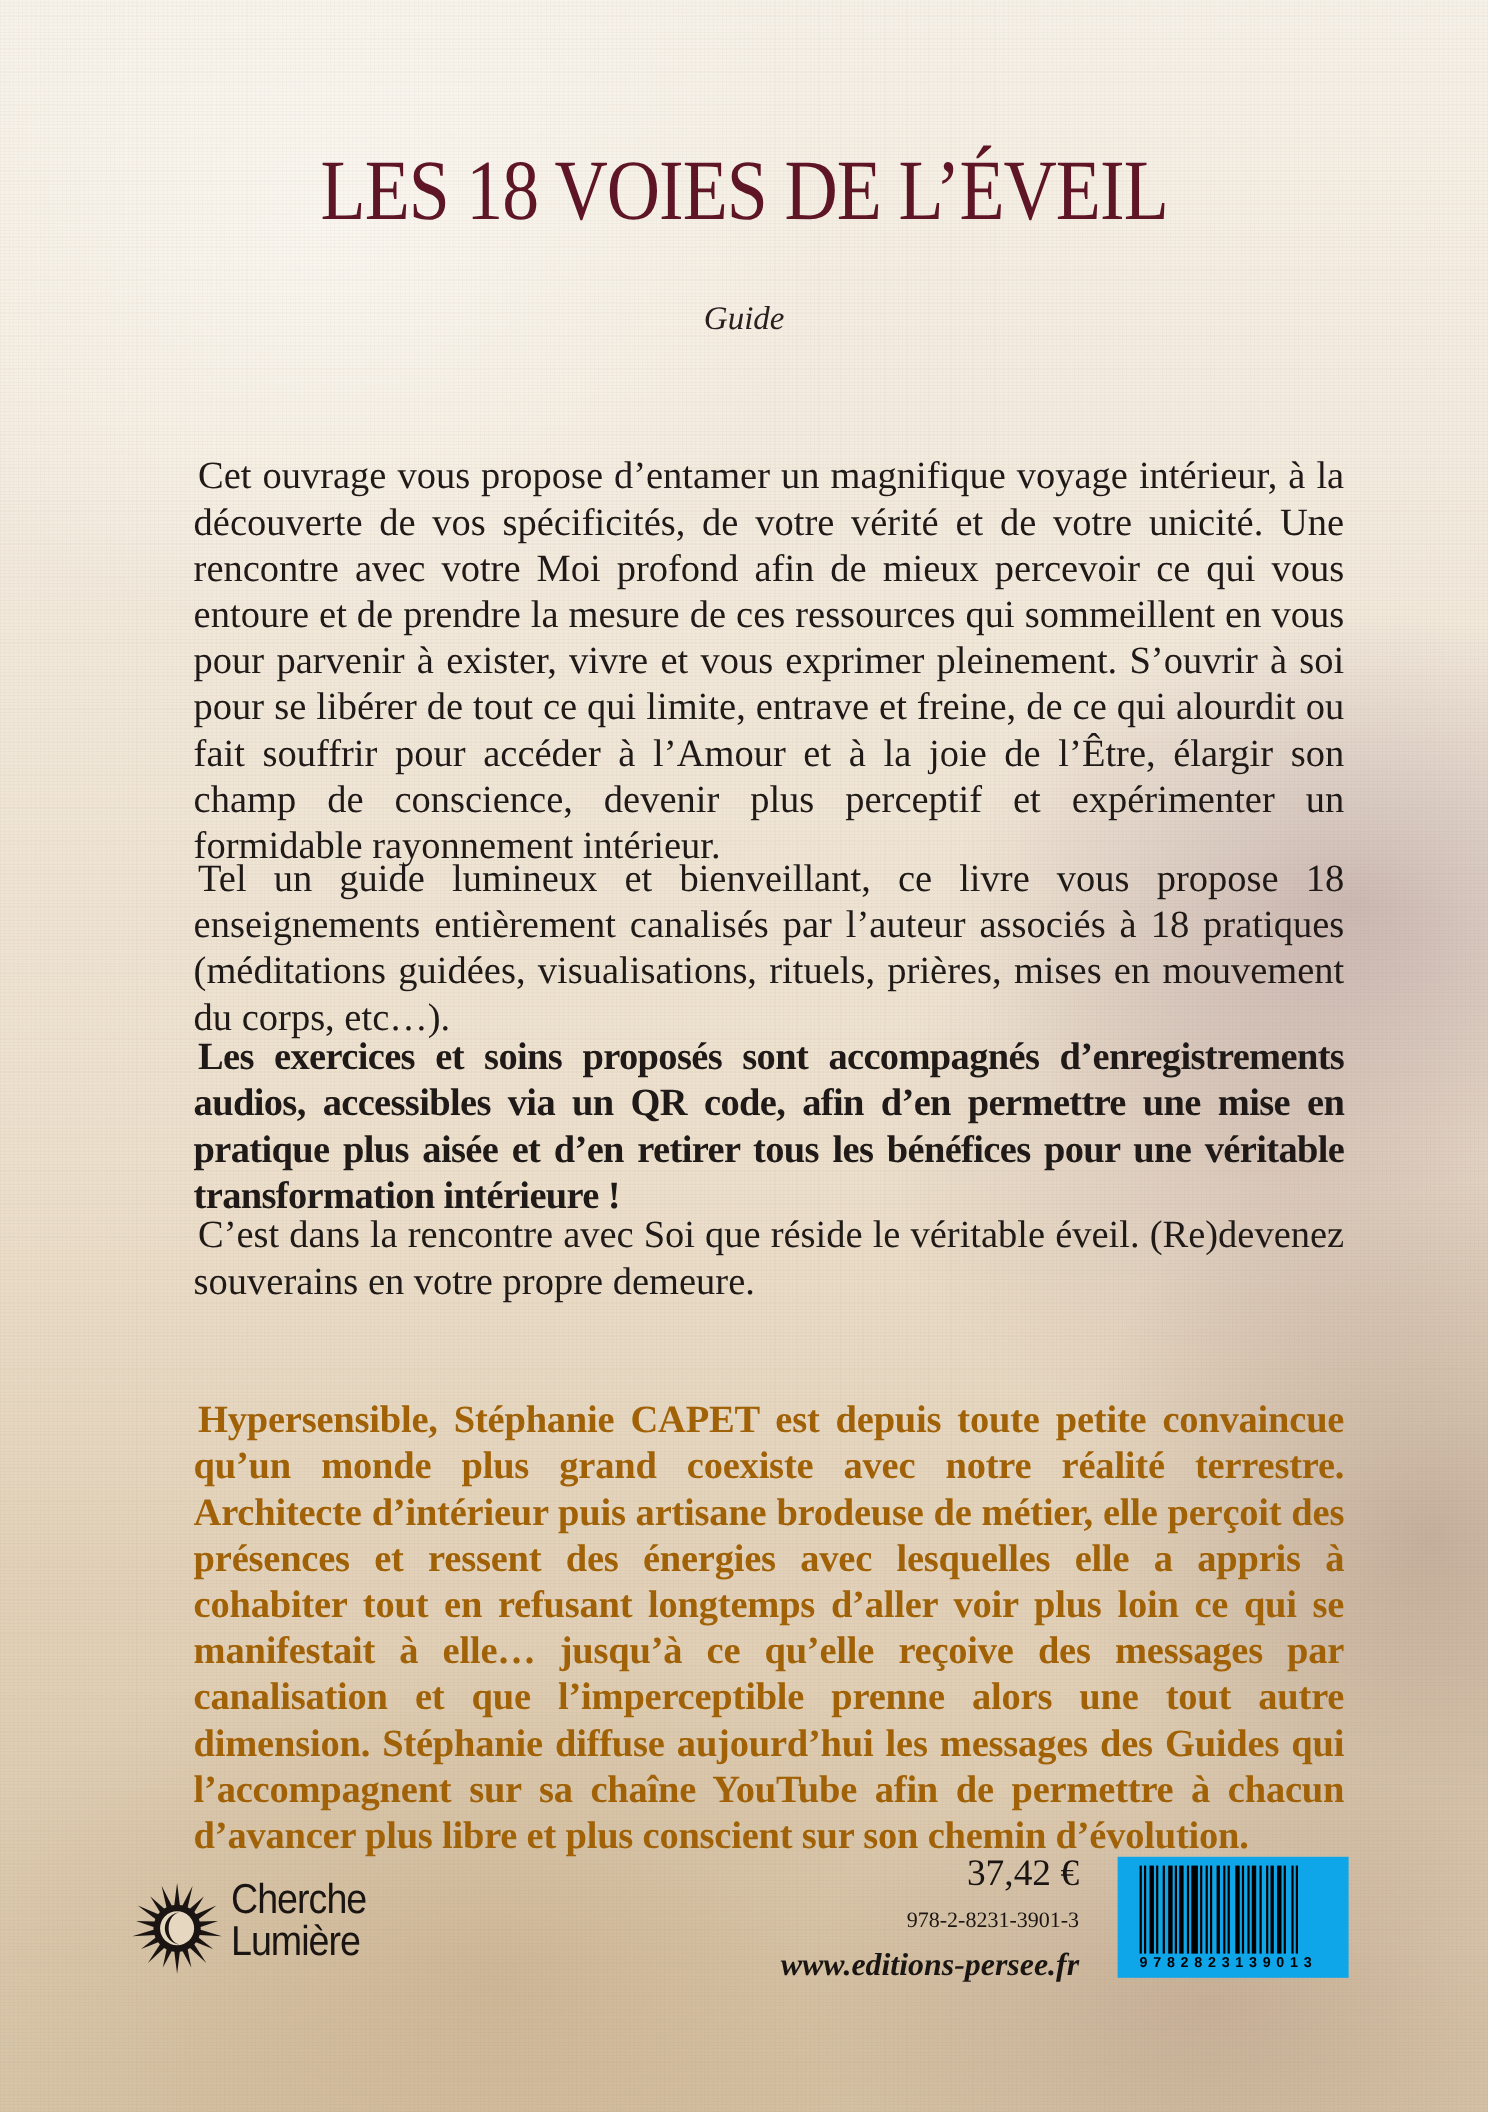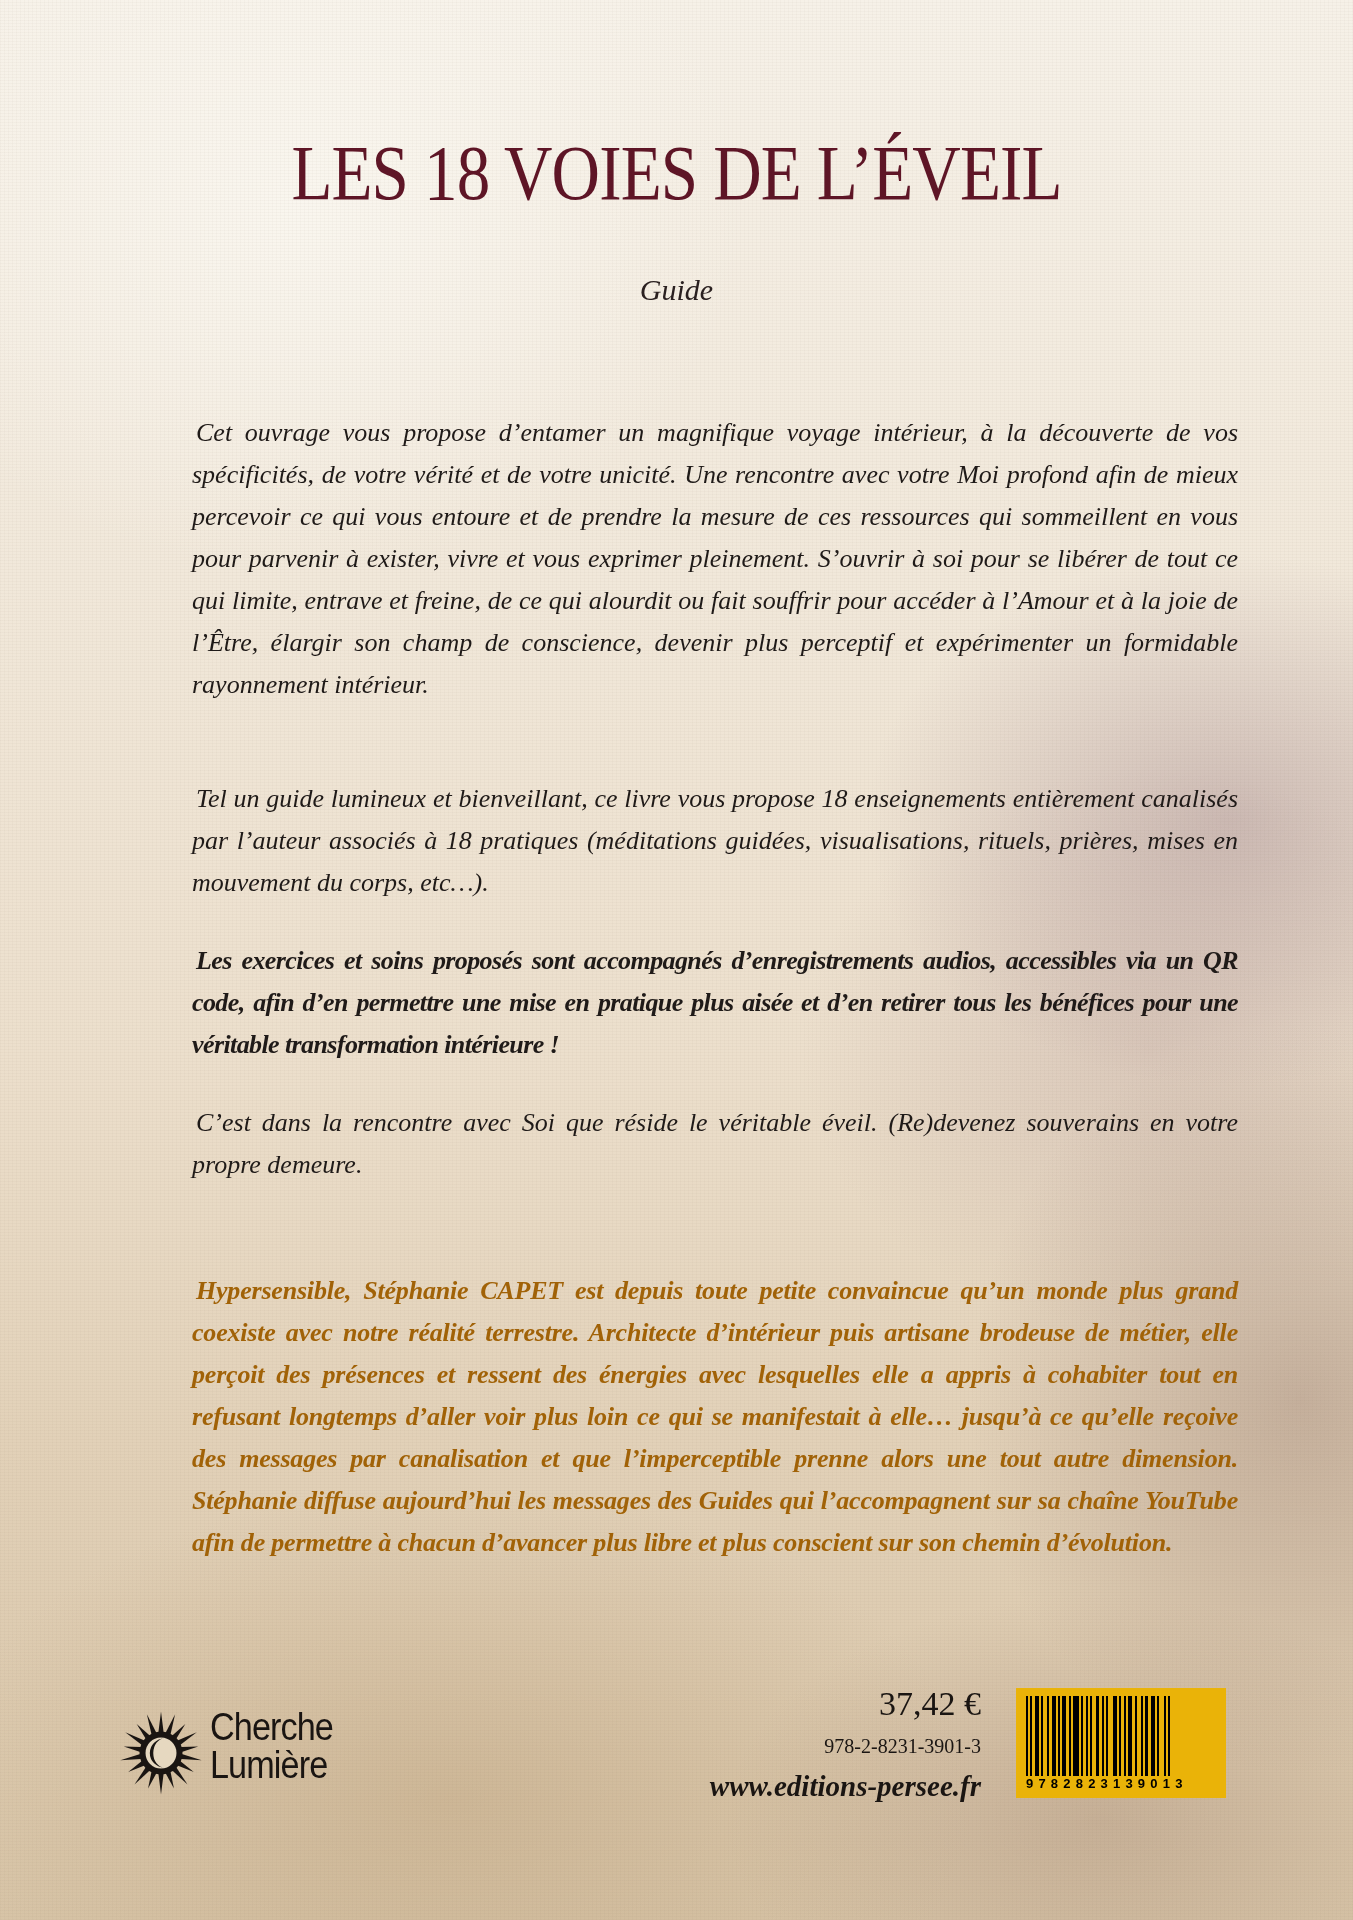--- a/index.html
+++ b/index.html
@@ -53,29 +53,28 @@
       right: 0;
       top: 272px;
       text-align: center;
       color: #2a2020;
       font-style: italic;
       font-size: 30px;
       line-height: 36px;
     }
     .para {
       position: absolute;
-      left: 192px;
+      left: 176px;
       width: 1046px;
       color: #1f1a18;
-      font-size: 26px;
+      font-size: 35px;
       line-height: 42px;
       text-align: justify;
       text-indent: 3px;
       margin: 0;
-      font-style: italic;
     }
     .p1 { top: 412px; }
     .p2 { top: 778px; }
     .p3 { top: 940px; font-weight: bold; letter-spacing: -0.6px; }
     .p4 { top: 1102px; }
     .p-bio { top: 1270px; color: #a16207; font-weight: bold; letter-spacing: -0.2px; }
     .indent { text-indent: 4px; }
     .logo {
       position: absolute;
       left: 118px;
@@ -105,23 +104,23 @@
     }
     .price { font-size: 34px; line-height: 44px; }
     .isbn { font-size: 20px; line-height: 40px; }
     .site { font-size: 29px; line-height: 40px; font-style: italic; font-weight: bold; }
     .barcode {
       position: absolute;
       left: 1016px;
       top: 1688px;
       width: 210px;
       height: 110px;
-      background: #eab308;
+      background: #0ea5e9;
       box-sizing: border-box;
-      padding: 8px 10px 4px 10px;
+      padding: 8px 10px 4px 20px;
     }
     .bars {
       display: flex;
       align-items: stretch;
       height: 80px;
     }
     .bars span { display: block; background: #000; height: 100%; }
     .bars span.g { background: transparent; }
     .bar-digits {
       font-family: "Liberation Sans", "DejaVu Sans", sans-serif;

